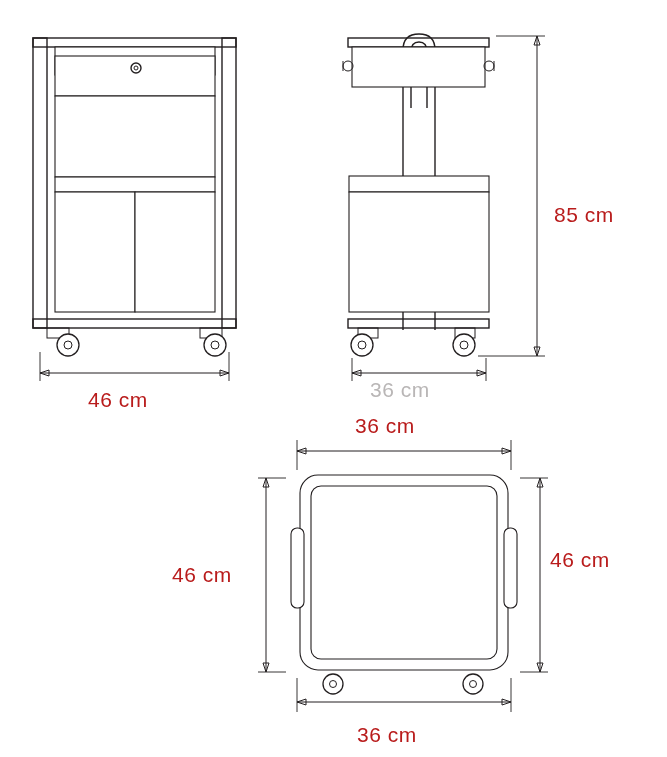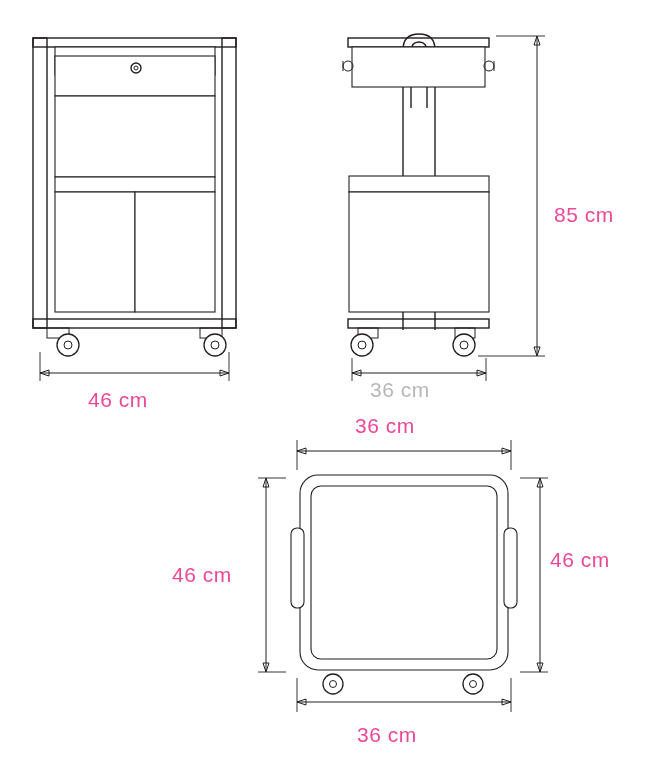--- a/index.html
+++ b/index.html
@@ -23,21 +23,21 @@
     position: absolute;
     left: 0;
     top: 0;
     width: 667px;
     height: 757px;
   }
   .dim-label {
     position: absolute;
     font-family: "Liberation Sans", sans-serif;
     font-size: 21px;
-    color: #ec4899;
+    color: #b91c1c;
     white-space: nowrap;
     letter-spacing: 0.5px;
   }
   .ln { stroke: #231f20; fill: none; }
   .thin { stroke-width: 1; }
   .med { stroke-width: 1.4; }
   .dimline { stroke: #231f20; stroke-width: 1; fill: none; }
   .ext { stroke: #231f20; stroke-width: 0.9; fill: none; }
   .wheel { stroke: #231f20; stroke-width: 1.3; fill: #ffffff; }
   .panel { stroke: #231f20; stroke-width: 1.1; fill: #ffffff; }

